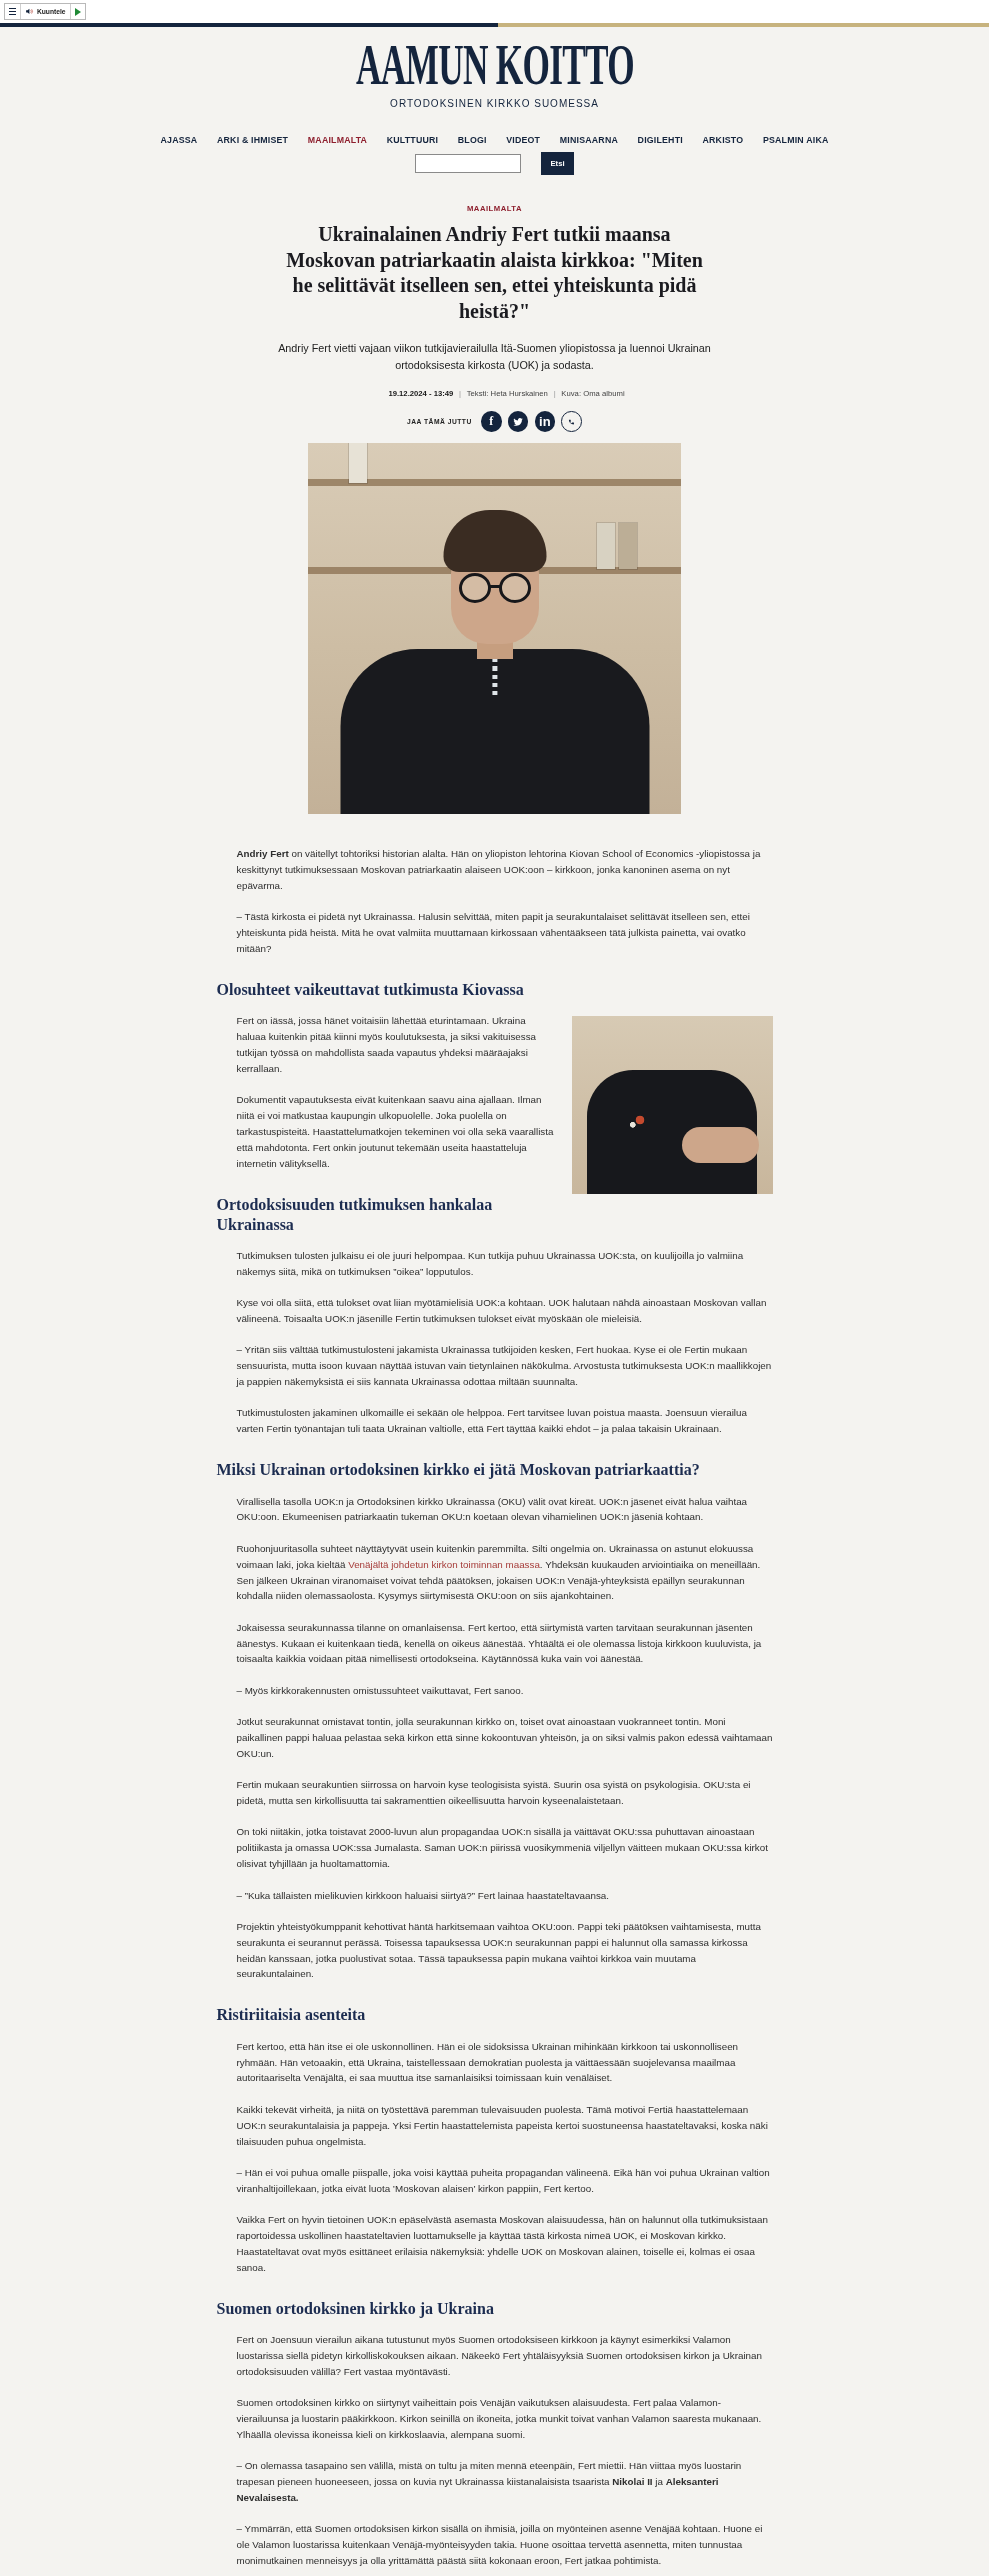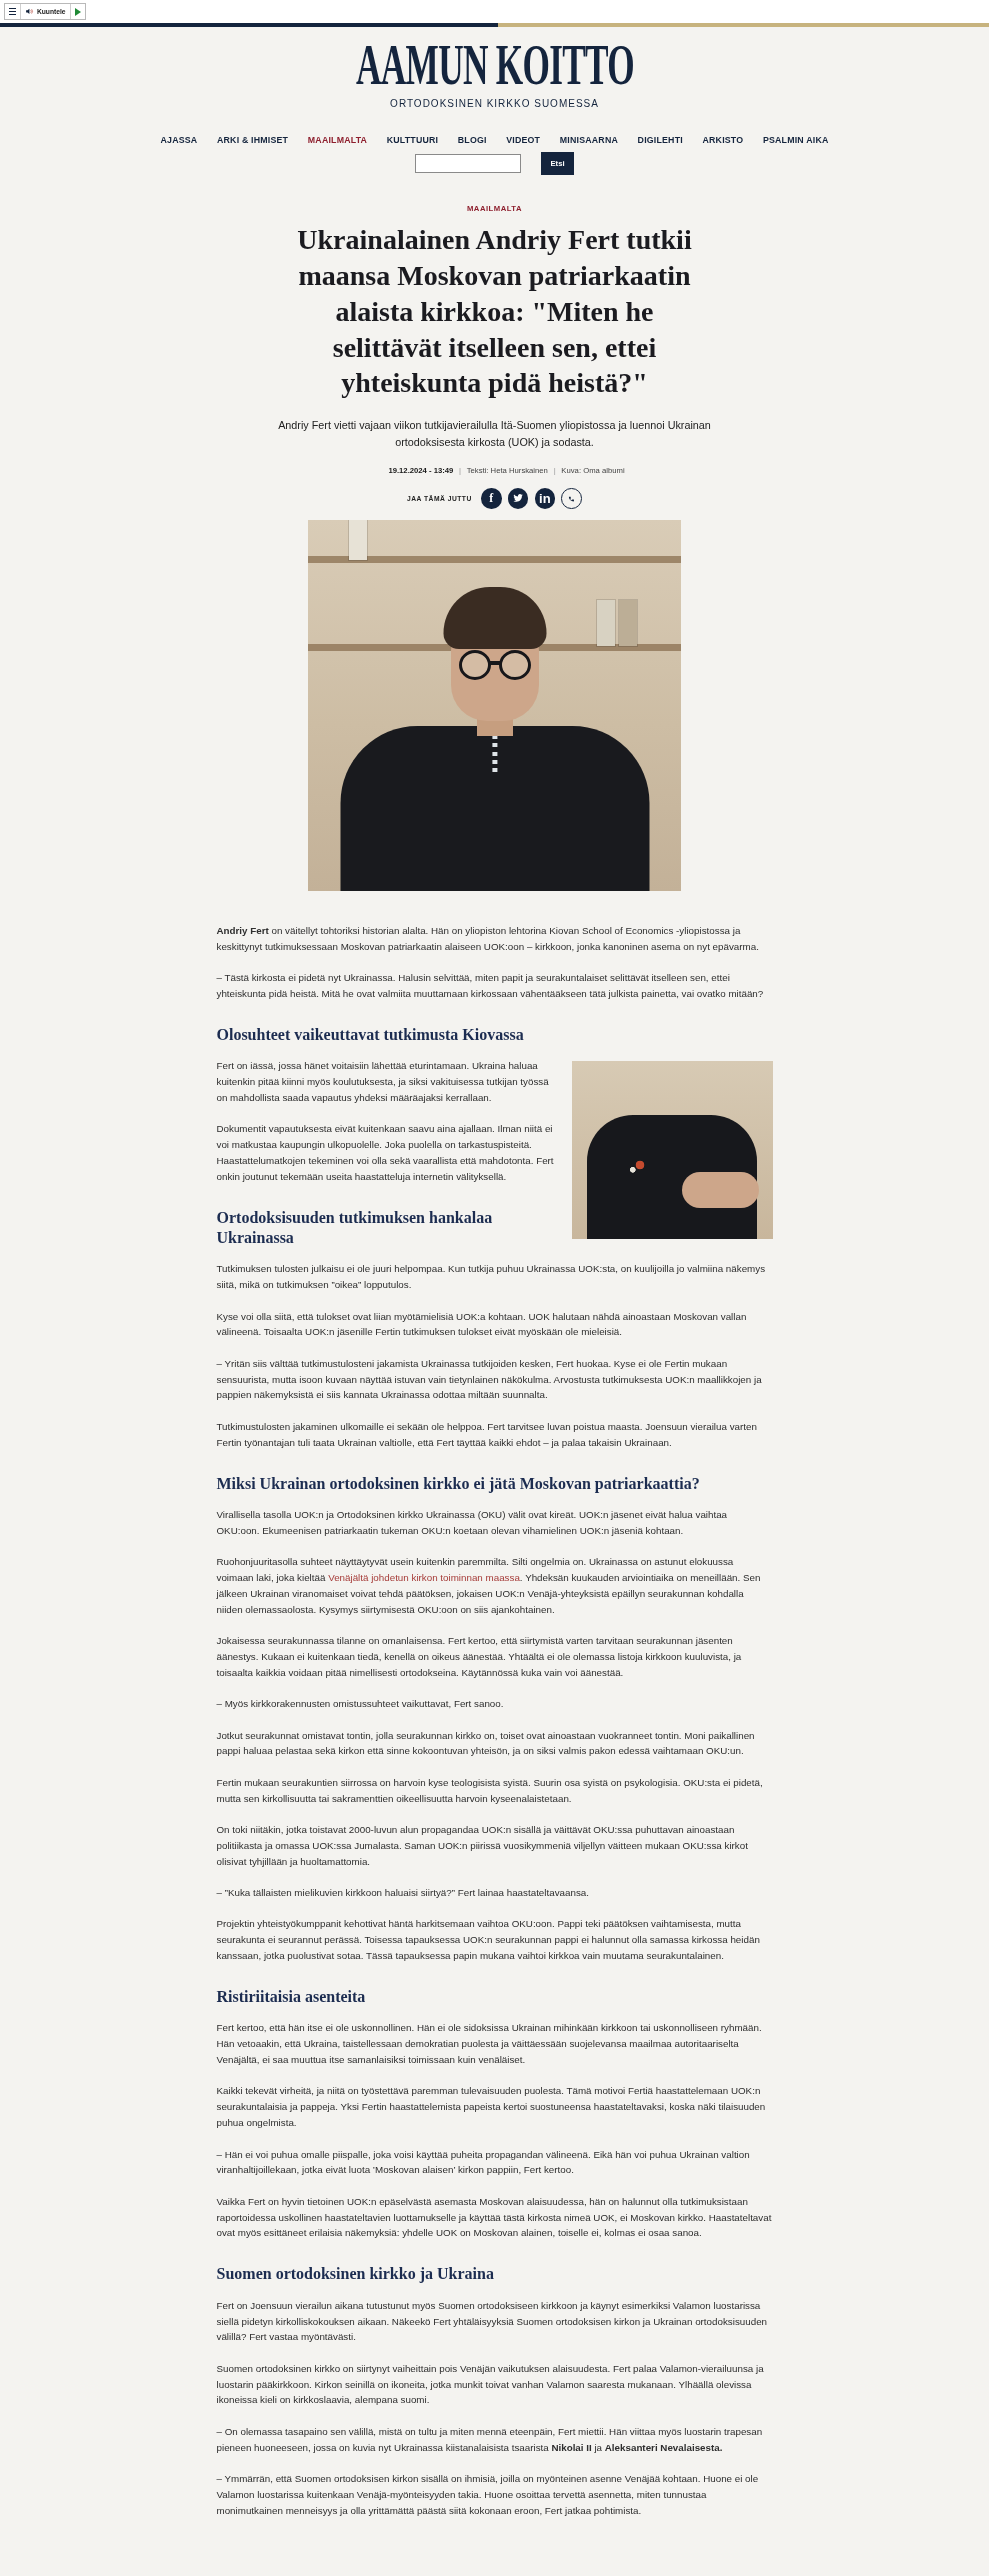--- a/index.html
+++ b/index.html
@@ -32,21 +32,21 @@
   .main-nav a.active { color:#8e1f2e; }
   .search-row { margin:7.2px auto 0; display:flex; justify-content:center; align-items:center; gap:16px; }
   .search-input { width:106px; height:18.5px; border:0.5px solid #8a8a8a; background:#fff; padding:0 4.1px; font-size:7.2px; }
   .search-btn { height:23px; margin-left:4.1px; background:#14243d; color:#fff; border:none;
     font-size:7.7px; font-weight:bold; padding:0 9.3px; cursor:pointer; }
 
   
   .article-head { text-align:center; margin-top:29px; }
   .category { color:#8e1f2e; font-size:7.7px; font-weight:bold; letter-spacing:0.5px; }
   h1.title { font-family:"Liberation Serif", serif; font-weight:bold; color:#1b1b20;
-    font-size:28px; line-height:1.28; width:433px; margin:9.3px auto 0; }
+    font-size:20px; line-height:1.28; width:433px; margin:9.3px auto 0; }
   .lead { width:464px; margin:15.5px auto 0; font-size:10.8px; line-height:1.55; color:#222; }
   .meta { margin-top:15.5px; font-size:7.7px; color:#444;padding-left:24px; }
   .meta .date { font-weight:bold; color:#1a1a1a; }
   .meta .sep { color:#999; margin:0 3.6px; }
 
   
   .share-row { display:flex; justify-content:center; align-items:center; gap:6.2px; margin-top:13.4px; }
   .share-label { font-size:6.7px; font-weight:bold; letter-spacing:0.5px; color:#222; margin-right:3.1px; }
   .sicon { width:20.6px; height:20.6px; border-radius:50%; background:#14243d; display:flex;
     align-items:center; justify-content:center; cursor:pointer; }
@@ -67,21 +67,21 @@
   .p-hair { position:absolute; bottom:242px; left:50%; transform:translateX(-50%); width:103px; height:62px;
     background:#3a2c22; border-radius:46px 46px 15.5px 15.5px; }
   .p-glass { position:absolute; bottom:211px; width:32px; height:30px; border:3.6px solid #17171a; border-radius:50%; background:#d8c7b1aa; }
   .p-glass.lft { left:calc(50% - 36px); } .p-glass.rgt { left:calc(50% + 4.1px); }
   .p-bridge { position:absolute; bottom:226px; left:50%; transform:translateX(-50%); width:11.3px; height:3.6px; background:#17171a; }
   .p-embroid { position:absolute; bottom:118px; left:50%; transform:translateX(-50%); width:5.2px; height:46px;
     background:repeating-linear-gradient(#dfe4e8 0 4.1px, #191a1e 4.1px 8.2px); }
 
   
   .article-body { width:556px; margin:32px auto 0; font-size:9.8px; line-height:1.62; color:#2e2e2e; }
-  .article-body p { margin-bottom:15.5px; }
+  .article-body p { margin-bottom:15.5px;margin-left:20px; }
   .article-body h2 { font-family:"Liberation Serif", serif; font-weight:bold; color:#1c2c50;
     font-size:16px; line-height:1.25; margin:23px 0 13.4px; }
   .article-body a.body-link { color:#a63d3a; text-decoration:none; }
   .inset { float:right; width:201px; height:178px; margin:3.1px 0 13.4px 17.5px; position:relative; overflow:hidden;
     background:linear-gradient(180deg,#d7cab4, #c8b69c); }
   .inset .i-body { position:absolute; bottom:-4.1px; left:50%; transform:translateX(-50%); width:170px; height:129px;
     background:#17181c; border-radius:46px 46px 0 0; }
   .inset .i-hands { position:absolute; bottom:31px; left:55%; width:77px; height:36px; background:#cda68a; border-radius:20.6px; }
   .inset .i-stitch { position:absolute; bottom:62px; left:28%; width:24px; height:24px;
     background:radial-gradient(circle at 50% 50%, #c44a2e 0 4.1px, transparent 4.6px), radial-gradient(circle at 20% 70%, #e8e4da 0 2.6px, transparent 3.1px); }

